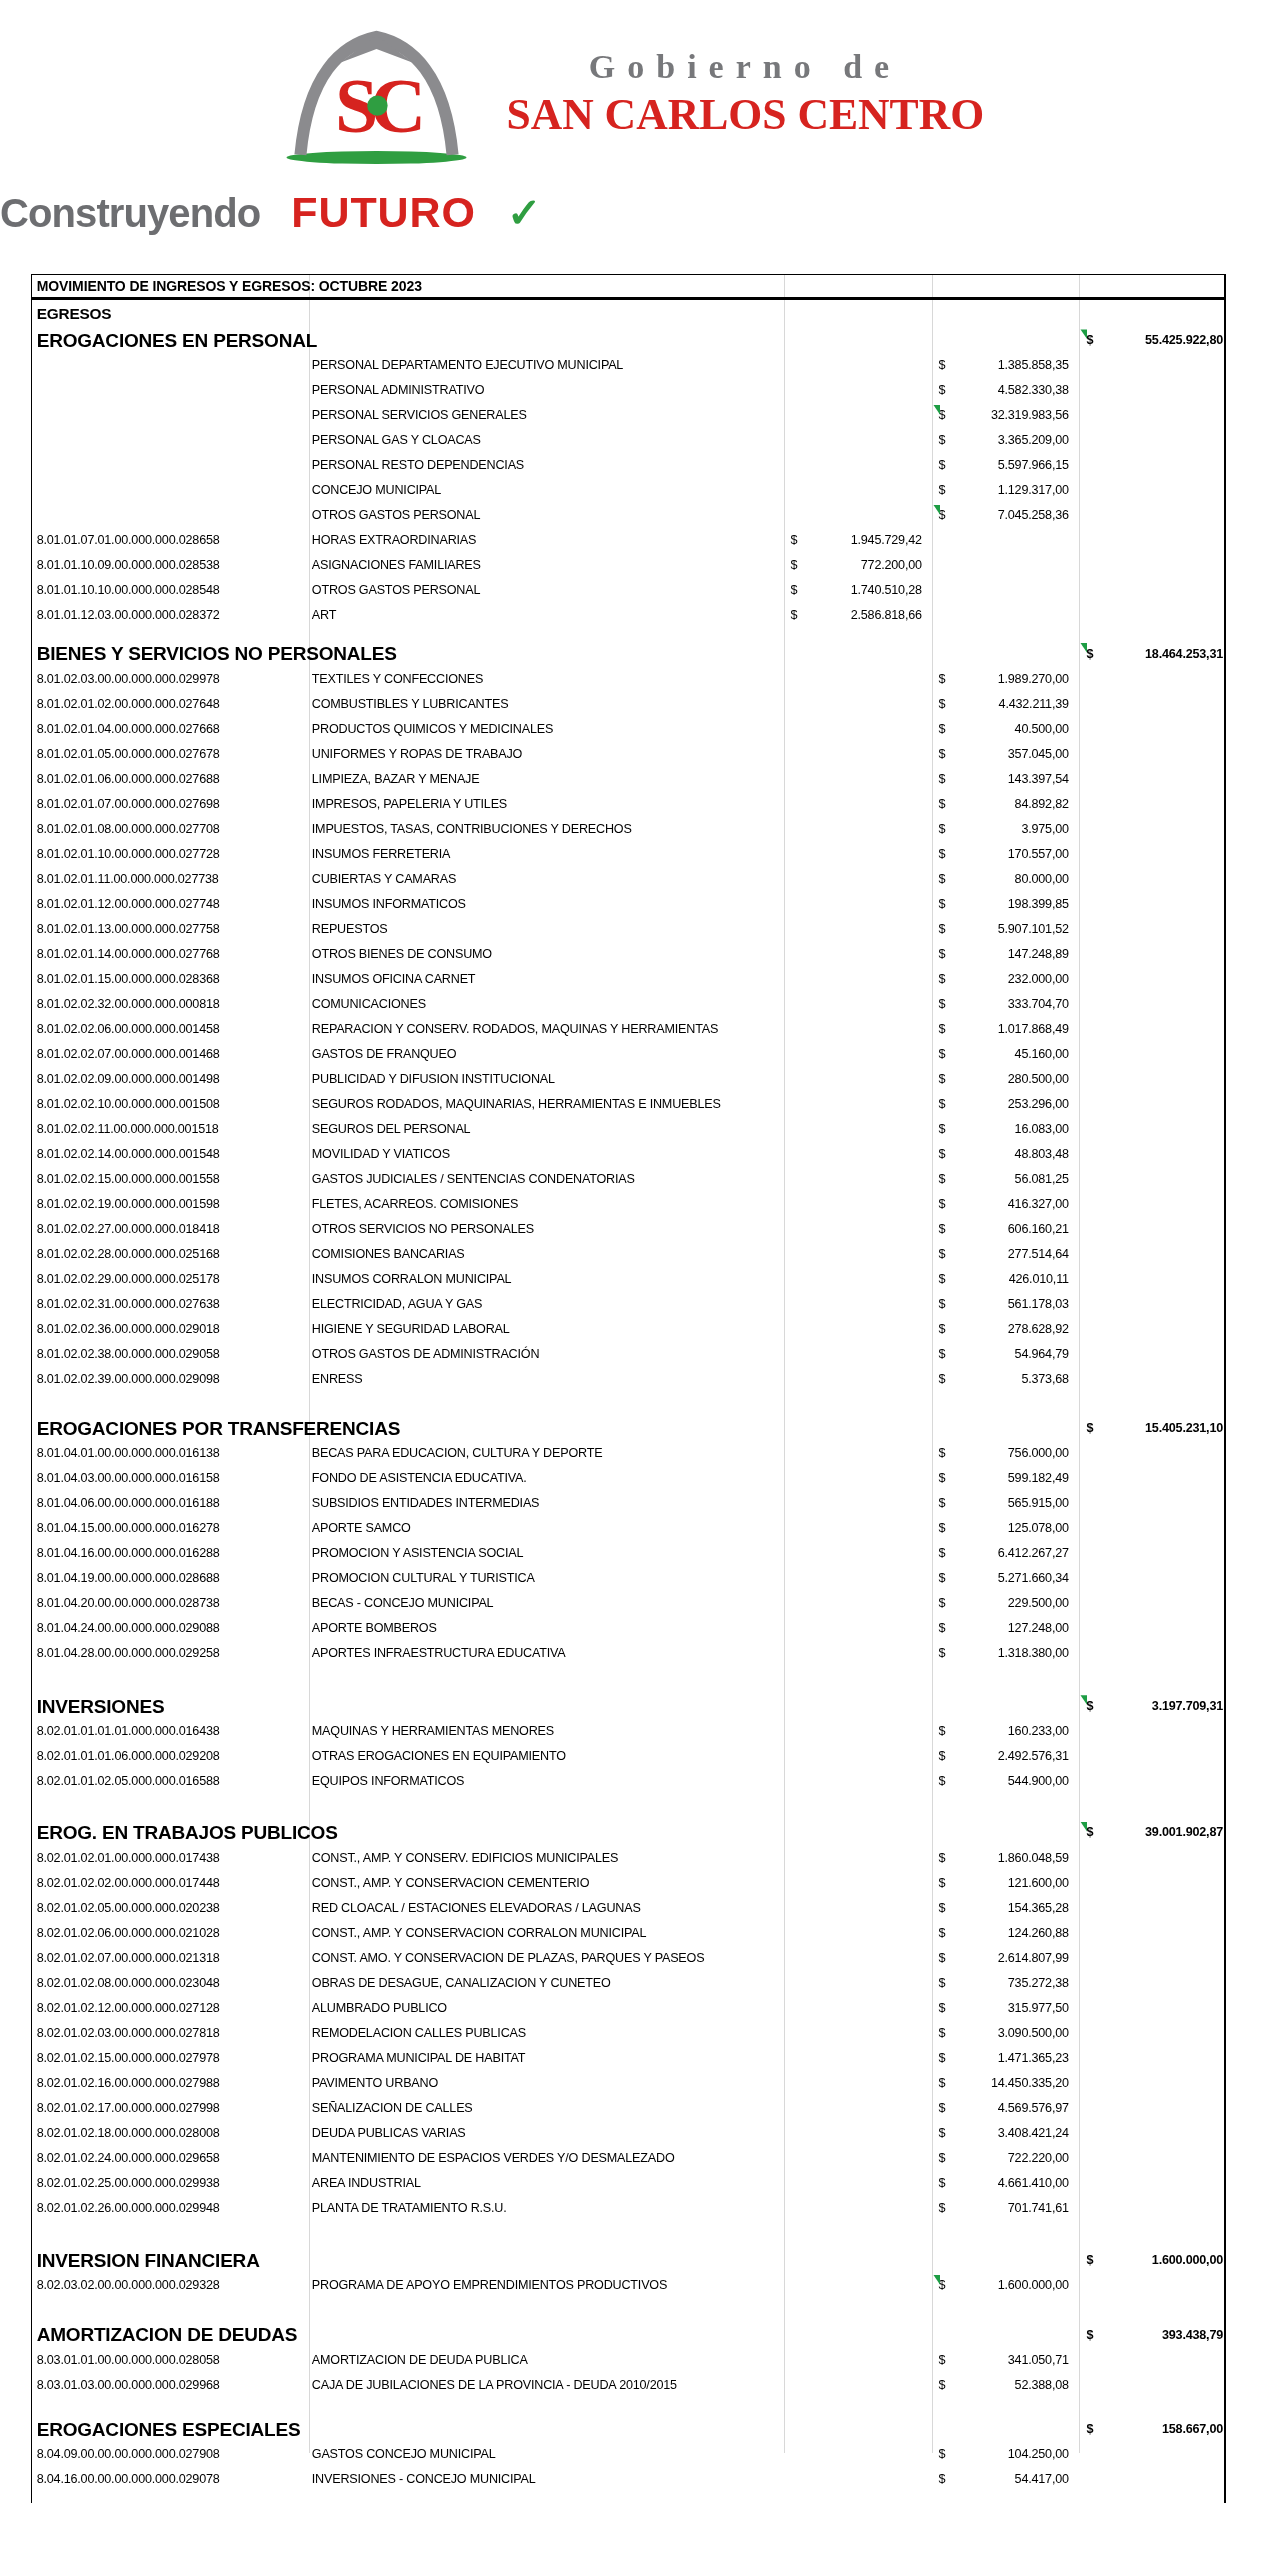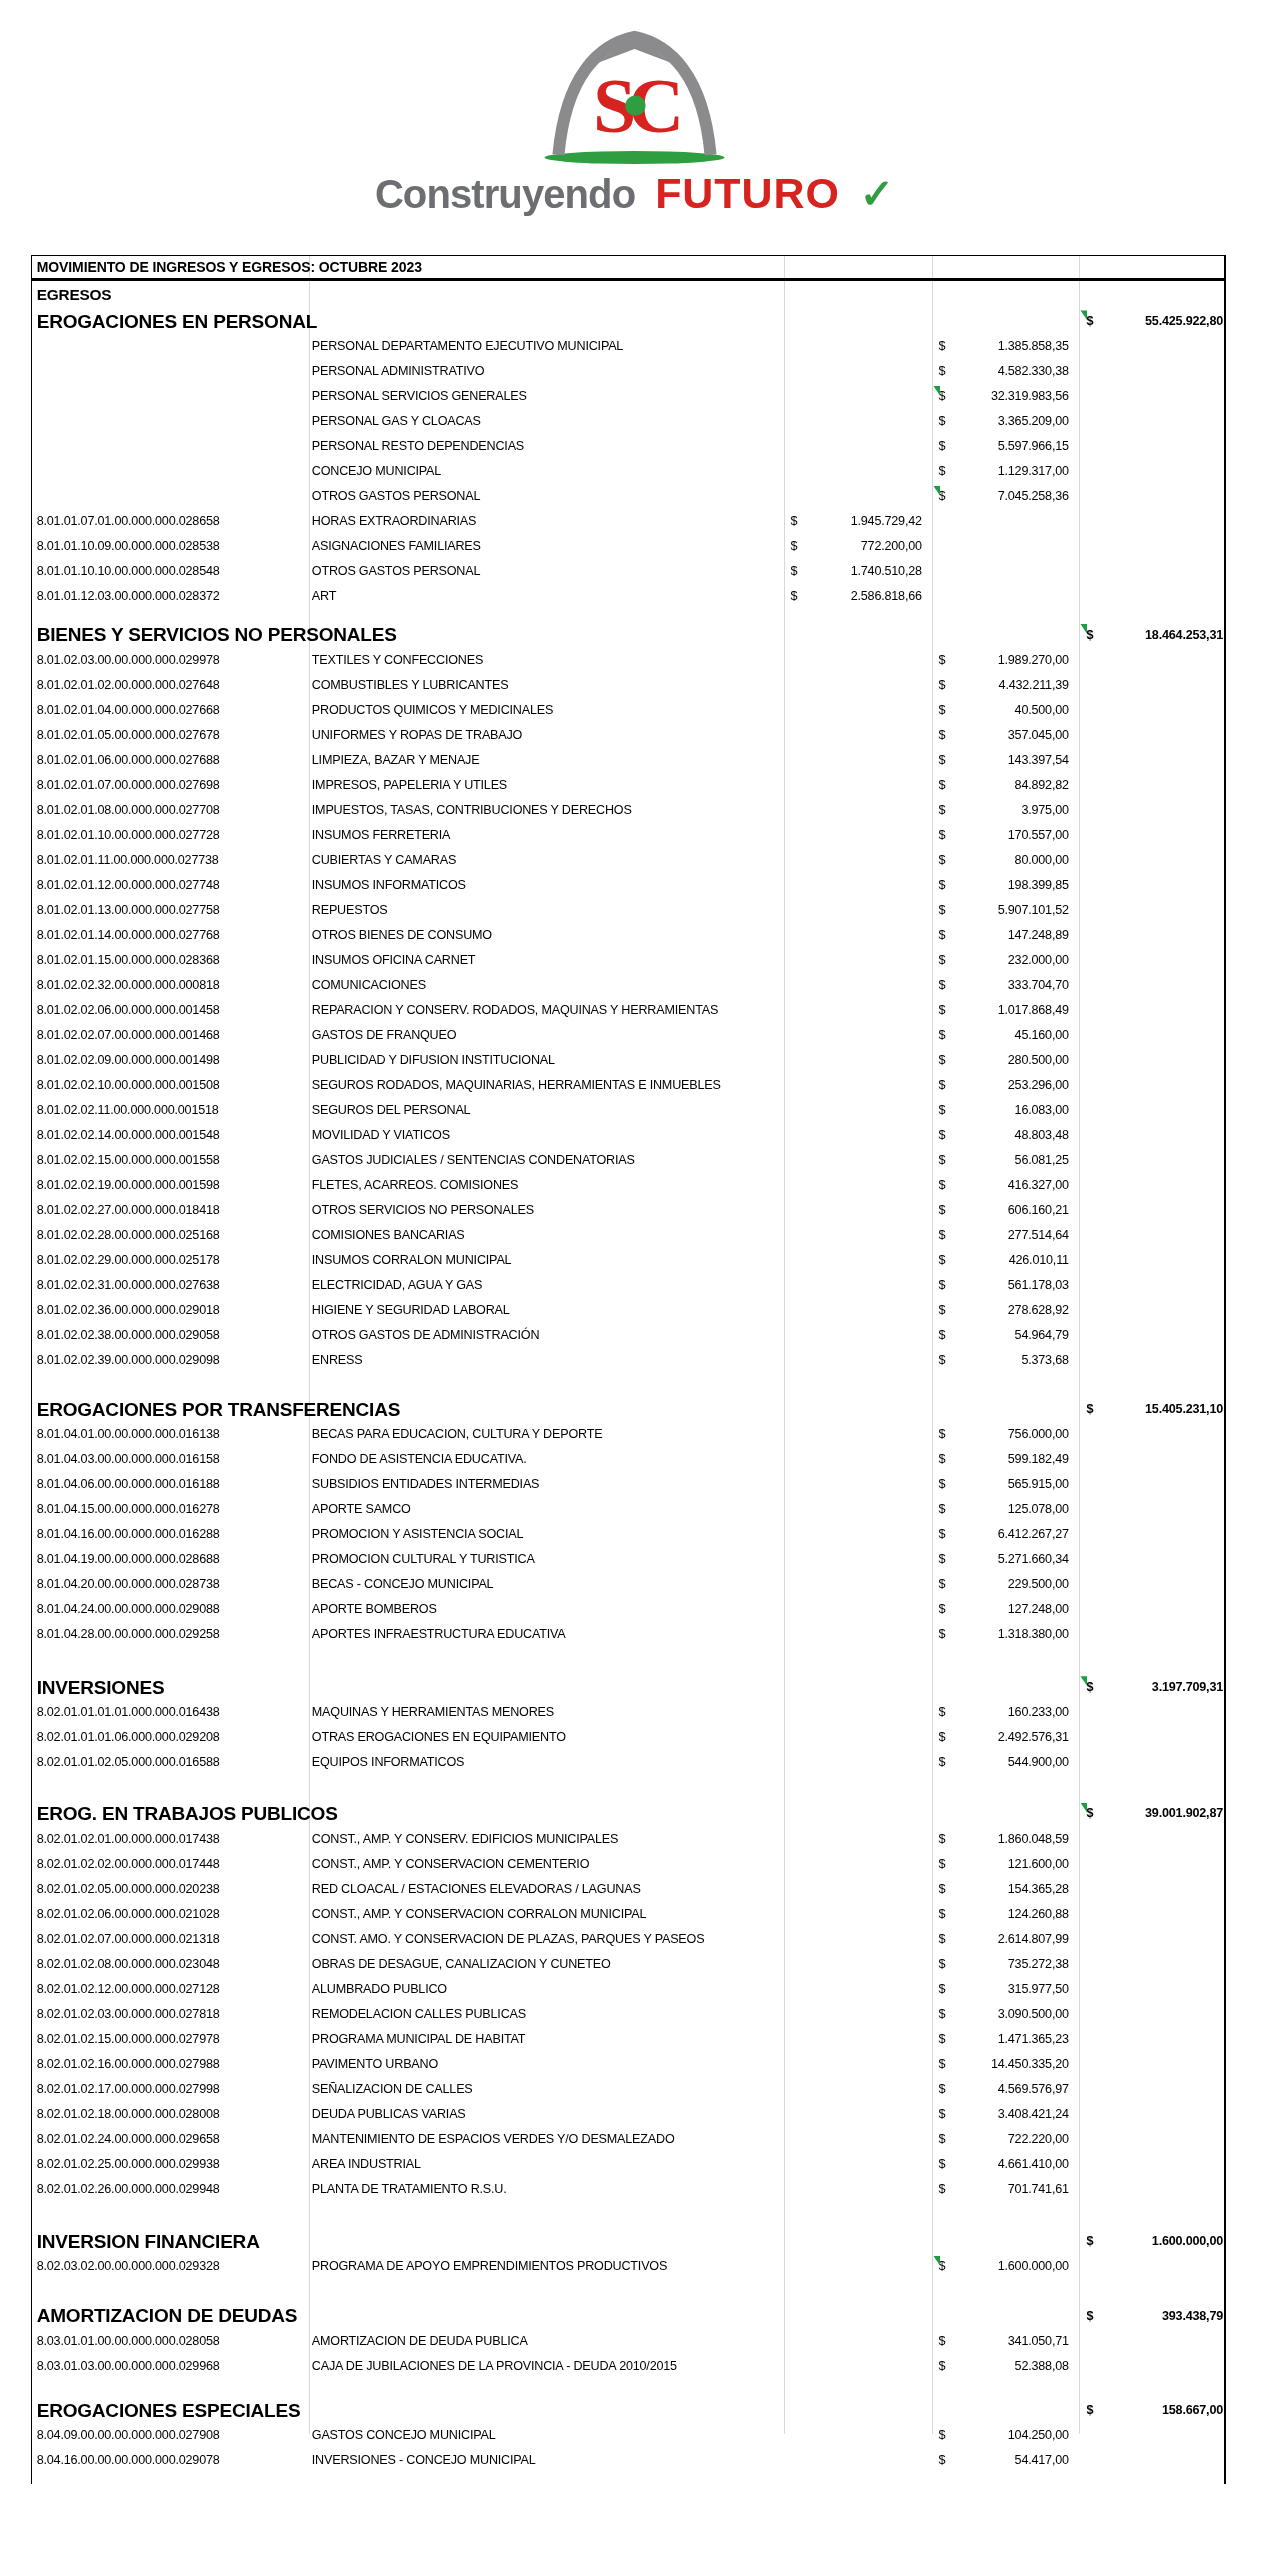--- a/index.html
+++ b/index.html
@@ -14,21 +14,21 @@
   
   .brand{padding-top:20.5px;}
   .brand-top{display:flex;justify-content:center;align-items:center;gap:24px;height:147px;}
   .logo{flex:0 0 auto;}
   .brand-text{display:flex;flex-direction:column;align-items:center;}
   .gobierno{font-family:"Liberation Serif",serif;font-size:34px;font-weight:600;
             color:var(--brand_gray);letter-spacing:12px;white-space:nowrap;}
   .sancarlos{font-family:"Liberation Serif",serif;font-size:45px;font-weight:700;
              color:var(--brand_red);letter-spacing:0px;white-space:nowrap;
              transform:scaleX(0.97);margin-top:1.9px;}
-  .tagline{display:flex;justify-content:center;align-items:baseline;gap:20px;margin-top:1px;height:54px;}
+  .tagline{display:flex;align-items:baseline;gap:31px;margin-top:20px;height:54px;}
   .construyendo{font-size:40px;font-weight:600;color:#6d6e71;letter-spacing:-0.9px;}
   .futuro{font-size:43px;font-weight:800;color:var(--brand_red);letter-spacing:0.9px;}
   .check{font-size:41px;font-weight:700;color:var(--brand_green);}
 
   .logo .dome{stroke:#8b8b8e;fill:none;}
   .logo .cap{fill:#8b8b8e;}
   .logo .base{fill:var(--brand_green);}
   .logo .sc{fill:var(--brand_red);font-family:"Liberation Serif",serif;font-weight:bold;}
   .logo .dot{fill:var(--brand_green);}
 
@@ -68,20 +68,24 @@
 
 <header class="brand">
   <div class="brand-top">
     <svg class="logo" viewBox="0 0 200 152" width="197" height="141" aria-hidden="true">
       <ellipse class="base" cx="100" cy="144" rx="97" ry="7"></ellipse>
       <path class="dome" d="M18,141 C26,55 62,22 100,14 C138,22 174,55 182,141" stroke-width="13"></path>
       <path class="cap" d="M60,42 L100,12 L140,42 L100,27 Z"></path>
       <text class="sc" x="100" y="116" text-anchor="middle" font-size="84" letter-spacing="-9">SC</text>
       <circle class="dot" cx="101" cy="88" r="11"></circle>
     </svg>
+    <div class="brand-text">
+      <div class="gobierno">Gobierno de</div>
+      <div class="sancarlos">SAN CARLOS CENTRO</div>
+    </div>
   </div>
   <div class="tagline">
     <span class="construyendo">Construyendo</span>
     <span class="futuro">FUTURO</span>
     <span class="check">✓</span>
   </div>
 </header>
 
 <div class="sheet">
   <div class="vlines">

